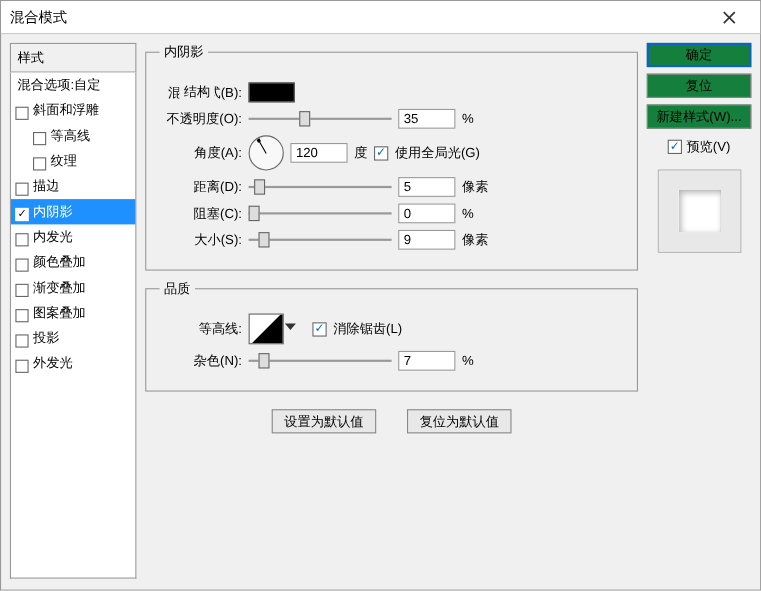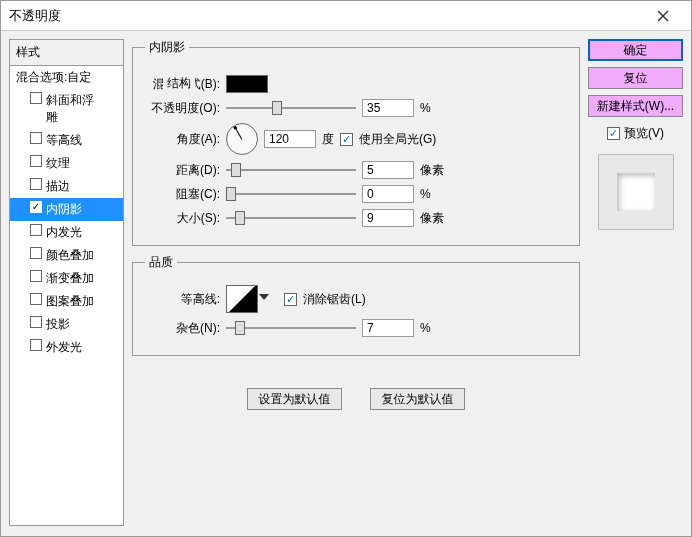--- a/index.html
+++ b/index.html
@@ -6,21 +6,21 @@
 body{background:#f0f0f0}
 .dialog{width:692px;height:537px;background:#f0f0f0;border:1px solid #999;display:flex;flex-direction:column}
 .titlebar{height:30px;background:#fff;display:flex;align-items:center;padding:0 8px;border-bottom:1px solid #ccc}
 .titlebar .title{flex:1;font-size:13px}
 .close-btn{width:40px;height:28px;display:flex;align-items:center;justify-content:center;cursor:pointer}
 .close-btn svg{width:12px;height:12px;stroke:#333;stroke-width:1.5}
 .body{flex:1;display:flex;padding:8px;gap:8px}
 .left-panel{width:115px}
 .styles-header{border:1px solid #999;padding:4px 6px;background:#f0f0f0}
 .styles-list{border:1px solid #999;border-top:none;background:#fff;height:460px}
-.list-item{padding:3px 20px;display:flex;align-items:flex-start;gap:4px;cursor:pointer}
+.list-item{padding:3px 4px;display:flex;align-items:flex-end;gap:4px;cursor:pointer}
 .list-item.selected{background:#1e90ff;color:#fff}
 .list-item .chk{width:12px;height:12px;border:1px solid #666;background:#fff;display:inline-flex;align-items:center;justify-content:center;flex-shrink:0}
 .list-item.selected .chk{border-color:#fff}
 .list-item .chk.checked::after{content:"✓";font-size:10px;color:#000;line-height:1}
 .list-item.indent{padding-left:20px}
 .list-item.noicon{padding-left:6px}
 .center-panel{flex:1;display:flex;flex-direction:column;gap:8px}
 fieldset{border:1px solid #999;padding:8px 12px 12px;position:relative}
 legend{padding:0 4px;background:#f0f0f0}
 .inner-group-label{position:absolute;top:6px;left:18px;background:#f0f0f0;padding:0 4px}
@@ -33,35 +33,35 @@
 .slider .thumb{position:absolute;width:10px;height:14px;background:#ddd;border:1px solid #666;top:2px;cursor:pointer}
 input.num{width:52px;height:18px;border:1px solid #999;text-align:left;padding:0 4px;background:#fff}
 .unit{width:30px}
 .angle-dial{width:32px;height:32px;border:1px solid #666;border-radius:50%;position:relative;background:#f8f8f8;cursor:pointer}
 .angle-dial .hand{position:absolute;width:13px;height:1px;background:#000;top:50%;left:50%;transform-origin:left center;transform:rotate(-120deg)}
 .angle-dial .hand::after{content:"";position:absolute;right:-2px;top:-1px;width:3px;height:3px;background:#000}
 .chkbox{width:13px;height:13px;border:1px solid #666;background:#fff;display:inline-flex;align-items:center;justify-content:center;cursor:pointer}
 .chkbox.checked::after{content:"✓";font-size:11px;color:#006bd6;line-height:1}
 .contour-sw{width:32px;height:28px;border:1px solid #666;background:linear-gradient(135deg,#fff 0%,#fff 49%,#000 51%,#000 100%);cursor:pointer;position:relative}
 .contour-sw::after{content:"";position:absolute;right:-12px;top:8px;border-left:5px solid transparent;border-right:5px solid transparent;border-top:6px solid #333}
-.btnrow{display:flex;justify-content:center;gap:28px;margin-top:24px}
+.btnrow{display:flex;justify-content:center;gap:28px;margin-top:8px}
 button.pbtn{min-width:95px;height:22px;border:1px solid #888;background:#e8e8e8;cursor:pointer;font-size:12px}
 .right-panel{width:95px;display:flex;flex-direction:column;gap:6px;align-items:stretch}
-.right-panel button{height:22px;border:1px solid #888;background:#f0abfc;cursor:pointer;font-size:12px}
+.right-panel button{height:22px;border:1px solid #888;background:#15803d;cursor:pointer;font-size:12px}
 .right-panel button.primary{border:2px solid #0a64c8}
 .preview-chk{display:flex;align-items:center;gap:4px;justify-content:center;margin-top:2px}
 .preview-box{width:76px;height:76px;border:1px solid #bbb;background:#e8e8e8;margin:6px auto 0;display:flex;align-items:center;justify-content:center}
 .preview-inner{width:38px;height:38px;background:#fff;box-shadow:inset 2px 2px 6px rgba(0,0,0,.3)}
 </style>
 </head>
 <body>
 
 <div class="dialog">
   <div class="titlebar">
-    <div class="title">不透明度</div>
+    <div class="title">混合模式</div>
     <div class="close-btn">
       <svg>
           <line x1="1" y1="1" x2="11" y2="11"></line>
           <line x1="11" y1="1" x2="1" y2="11"></line>
         </svg>
     </div>
   </div>
   <div class="body">
     <div class="left-panel">
       <div class="styles-header">样式</div>

